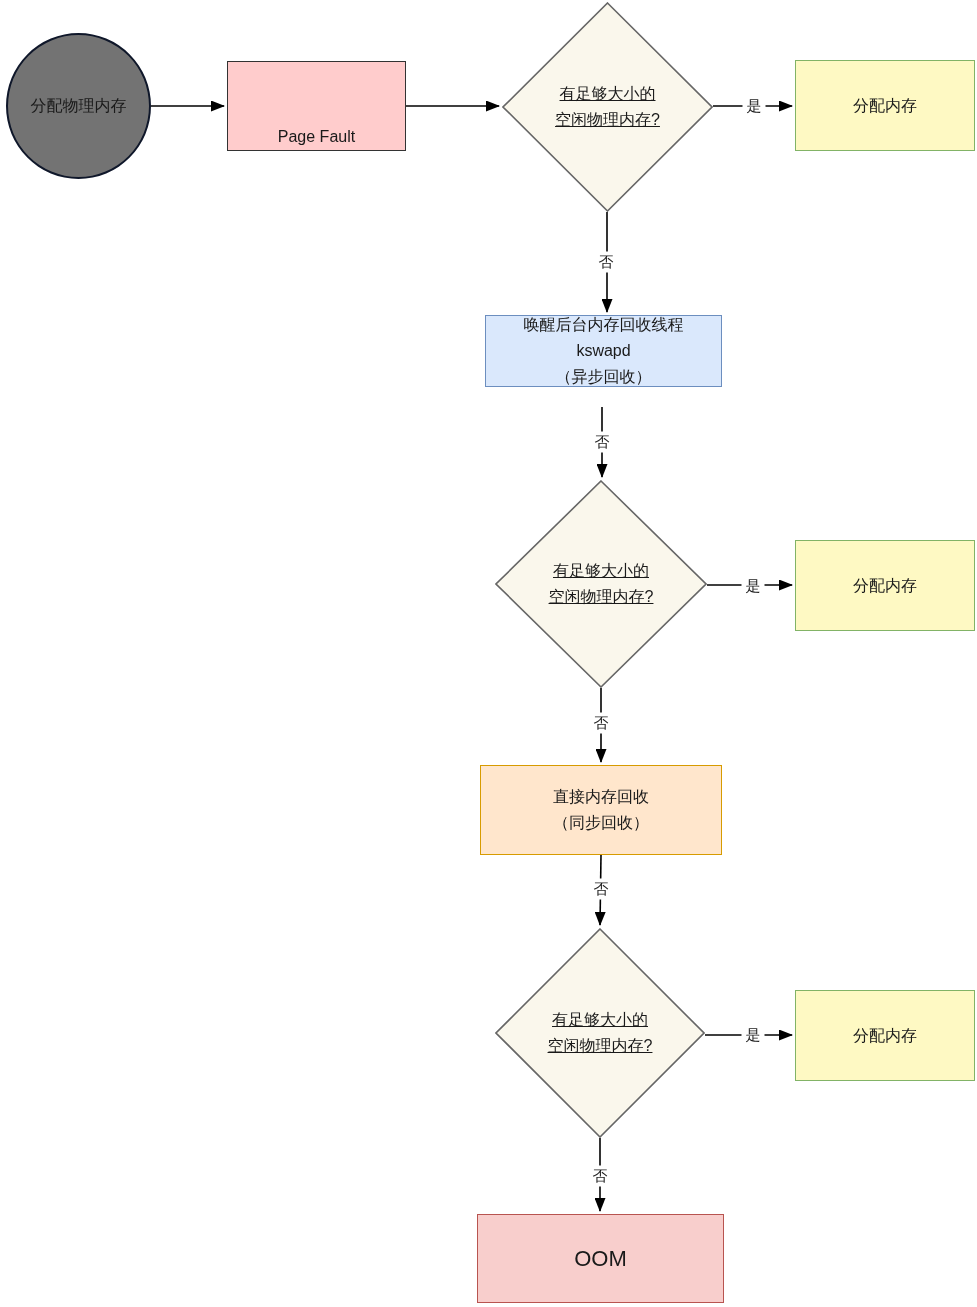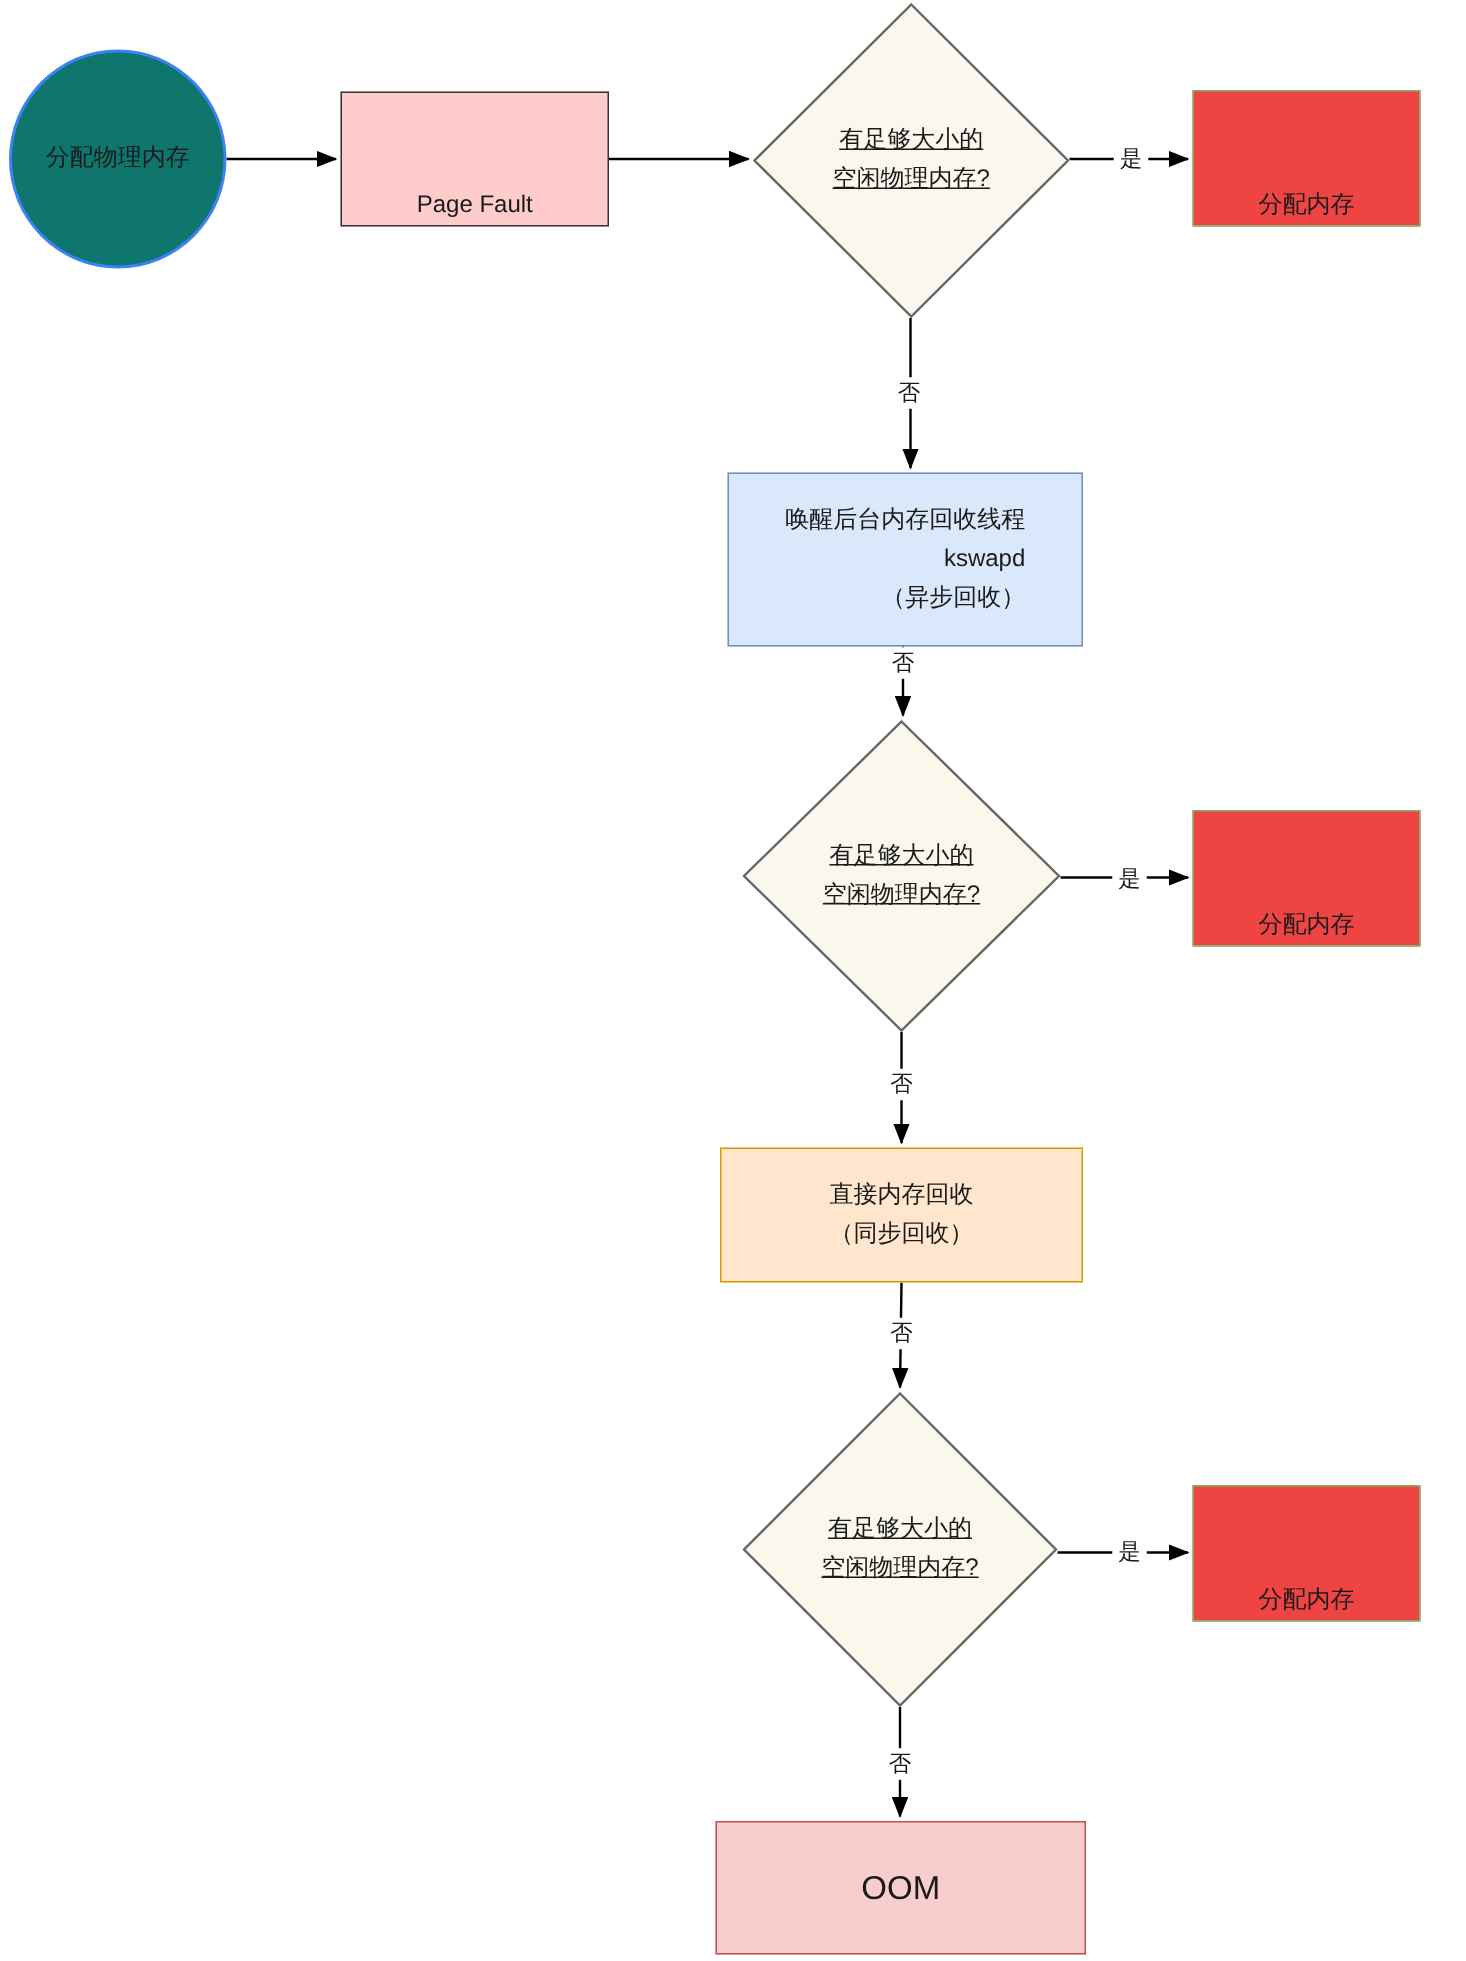--- a/index.html
+++ b/index.html
@@ -21,29 +21,29 @@
     display: flex;
     align-items: center;
     justify-content: center;
     text-align: center;
     color: #1a1a1a;
     font-size: 16px;
     line-height: 26px;
     white-space: pre-line;
   }
   .rect   { border: 1.5px solid; }
-  .circle { border-radius: 50%; border: 2px solid #3b82f6; background: #0f766e; }
+  .circle { border-radius: 50%; border: 2px solid #0f172a; background: #737373; }
 
   .start-node    { left: 6px;   top: 33px;   width: 145px; height: 146px; }
   .pagefault     { left: 227px; top: 61px;   width: 179px; height: 90px;  background: #ffcccc; border-color: #333333; align-items: flex-end; }
-  .green-box     { background: #ef4444; border-color: #82b366; width: 152px; height: 91px; left: 795px; align-items: flex-end; }
+  .green-box     { background: #fef9c3; border-color: #82b366; width: 180px; height: 91px; left: 795px; }
   .green-1       { top: 60px;  }
   .green-2       { top: 540px; }
   .green-3       { top: 990px; }
-  .blue-box      { left: 485px; top: 315px;  width: 237px; height: 116px;  background: #dae8fc; border-color: #6c8ebf; text-align: right; }
+  .blue-box      { left: 485px; top: 315px;  width: 237px; height: 72px;  background: #dae8fc; border-color: #6c8ebf; }
   .orange-box    { left: 480px; top: 765px;  width: 242px; height: 90px;  background: #ffe6cc; border-color: #d79b00; }
   .oom-box       { left: 477px; top: 1214px; width: 247px; height: 89px;  background: #f8cecc; border-color: #b85450; font-size: 22px; }
 
   .diamond { background: transparent; border: none; text-decoration: underline; }
   .diamond-1 { left: 502px; top: 2px;   width: 211px; height: 210px; }
   .diamond-2 { left: 495px; top: 480px; width: 212px; height: 208px; }
   .diamond-3 { left: 495px; top: 928px; width: 210px; height: 210px; }
   .diamond svg.shape {
     position: absolute;
     left: 0; top: 0;

